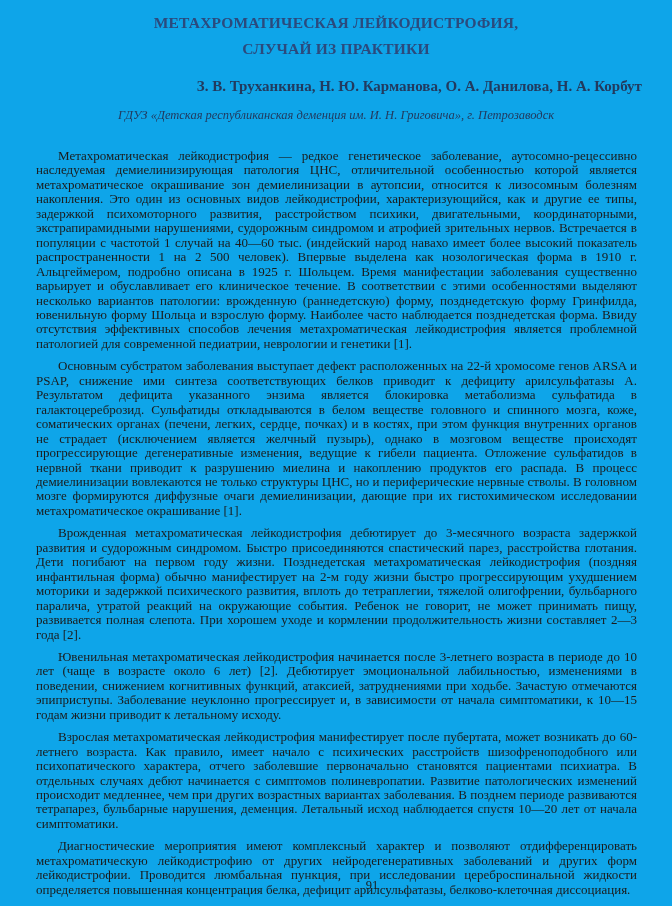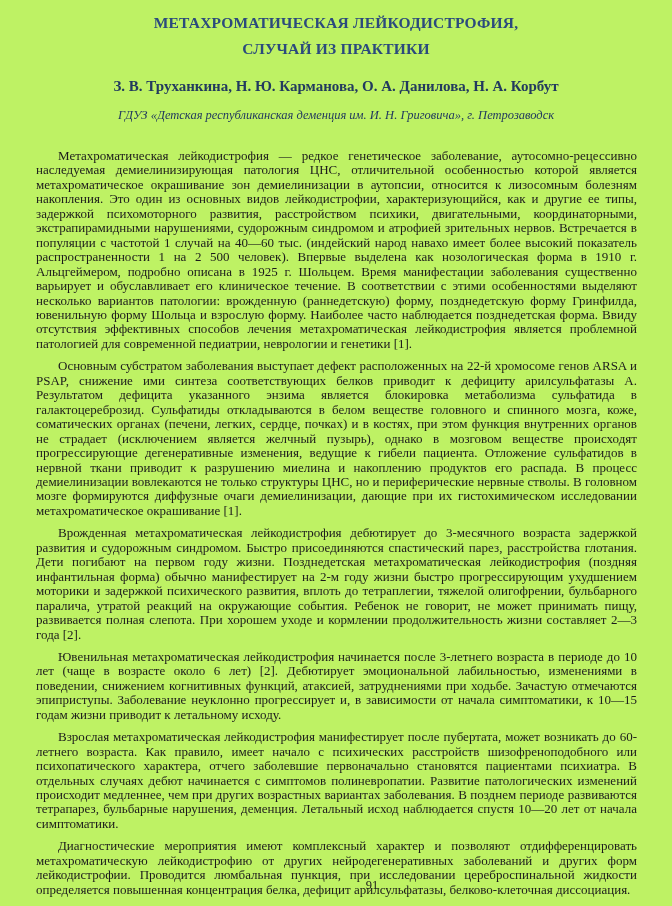--- a/index.html
+++ b/index.html
@@ -4,38 +4,38 @@
 <style>
   html, body {
     margin: 0;
     padding: 0;
     background: #ffffff;
   }
   .page {
     position: relative;
     width: 672px;
     height: 906px;
-    background: #bef264;
+    background: #0ea5e9;
     font-family: "Liberation Serif", serif;
     color: #1b1b1b;
     overflow: hidden;
     box-sizing: border-box;
   }
   .doc-title {
     margin: 10px 30px 0 30px;
     text-align: center;
     font-size: 15.5px;
     line-height: 26px;
     font-weight: bold;
     letter-spacing: 0.2px;
     color: var(--title-color, #2b4a7d);
   }
   .doc-authors {
     margin: 16px 30px 0 30px;
-    text-align: center;
+    text-align: right;
     font-size: 15px;
     font-weight: bold;
     color: var(--authors-color, #223a5e);
   }
   .doc-affiliation {
     margin: 13px 30px 0 30px;
     text-align: center;
     font-size: 12.5px;
     font-style: italic;
     color: var(--authors-color, #223a5e);

